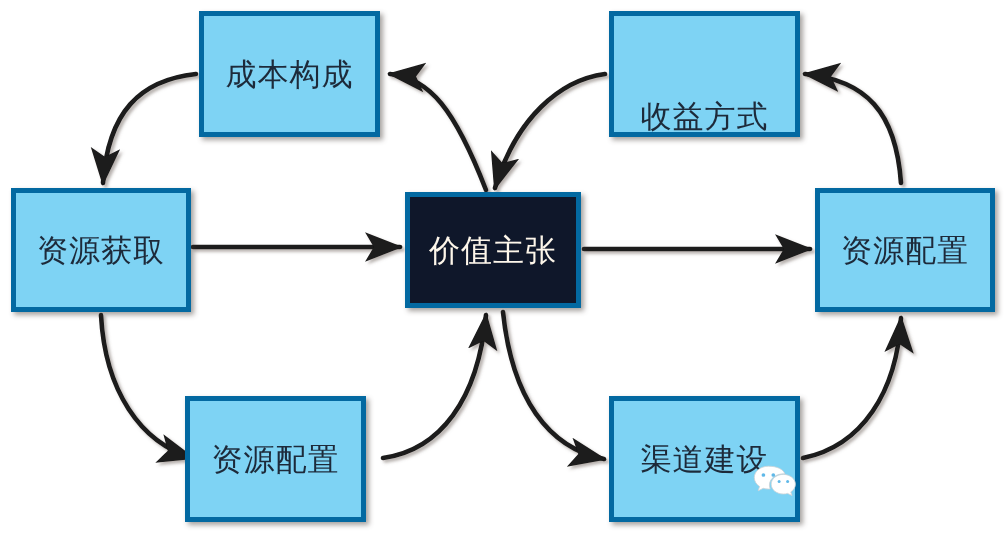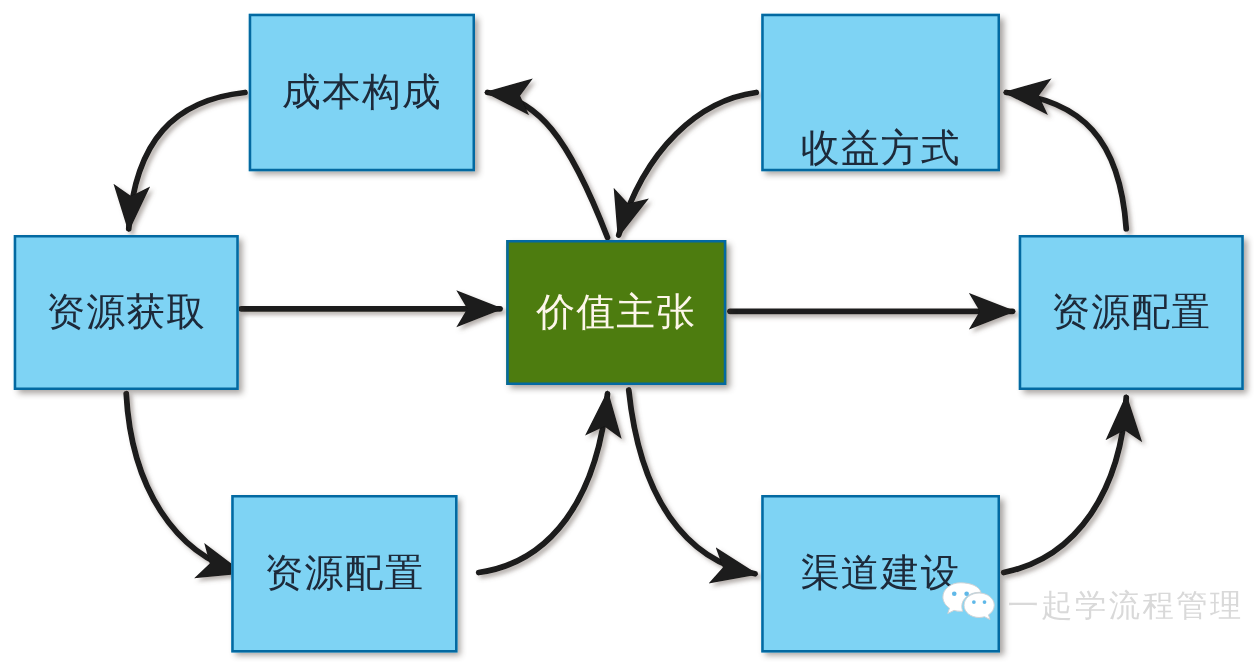--- a/index.html
+++ b/index.html
@@ -24,34 +24,34 @@
     width: 1006px;
     height: 536px;
     pointer-events: none;
   }
   .node {
     position: absolute;
     box-sizing: border-box;
     display: flex;
     align-items: center;
     justify-content: center;
-    border: 2px solid #0369a1;
+    border: 5px solid #0369a1;
     box-shadow: 3px 3px 5px rgba(60,50,45,0.45);
     z-index: 3;
   }
   .node .label {
     font-family: "DejaVu Serif", "Liberation Serif", serif;
     font-size: 31px;
     line-height: 1;
     letter-spacing: 1px;
     white-space: nowrap;
   }
   .node.blue { background: #7ed3f4; }
   .node.blue .label { color: #1d2a3a; }
-  .node.orange { background: #4d7c0f; }
+  .node.orange { background: #0f172a; }
   .node.orange .label { color: #fdf6ea; }
 
   
   #node-cost      { left: 199px;  top: 11px;  width: 181px; height: 126px; }
   #node-revenue   { left: 609px;  top: 11px;  width: 191px; height: 126px; align-items: flex-end; }
   #node-resource  { left: 11px;   top: 188px; width: 180px; height: 124px; }
   #node-value     { left: 405px;  top: 192px; width: 176px; height: 116px; }
   #node-customer  { left: 815px;  top: 188px; width: 180px; height: 124px; }
   #node-allocate  { left: 185px;  top: 396px; width: 181px; height: 126px; }
   #node-channel   { left: 609px;  top: 396px; width: 191px; height: 126px; text-align: center; }
@@ -149,16 +149,15 @@
         <path d="M16.4 2.2C8.6 2.2 2.3 7.3 2.3 13.6c0 3.6 2.1 6.8 5.3 8.9l-1.4 4.3 5-2.5c1.6 0.45 3.4 0.7 5.2 0.7 0.6 0 1.2-0.03 1.8-0.08-0.5-1.2-0.78-2.5-0.78-3.85 0-6.2 6.2-11.2 13.9-11.2 0.5 0 1 0.02 1.5 0.06C31.5 5.1 24.6 2.2 16.4 2.2z"></path>
         <path d="M43.4 20.2c0-5.4-5.4-9.8-12.1-9.8s-12.1 4.4-12.1 9.8c0 5.4 5.4 9.8 12.1 9.8 1.5 0 3-0.23 4.3-0.62l4.4 2.2-1.2-3.7c2.8-1.8 4.6-4.55 4.6-7.68z"></path>
       </g>
       <g fill="#5fb8e8">
         <circle cx="11.4" cy="11.0" r="1.85"></circle>
         <circle cx="21.3" cy="11.0" r="1.85"></circle>
         <circle cx="27.1" cy="17.6" r="1.5"></circle>
         <circle cx="35.6" cy="17.6" r="1.5"></circle>
       </g>
     </svg>
-    <span class="wm-text">一起学流程管理</span>
   </div>
 
 </div>
 
 </body></html>

